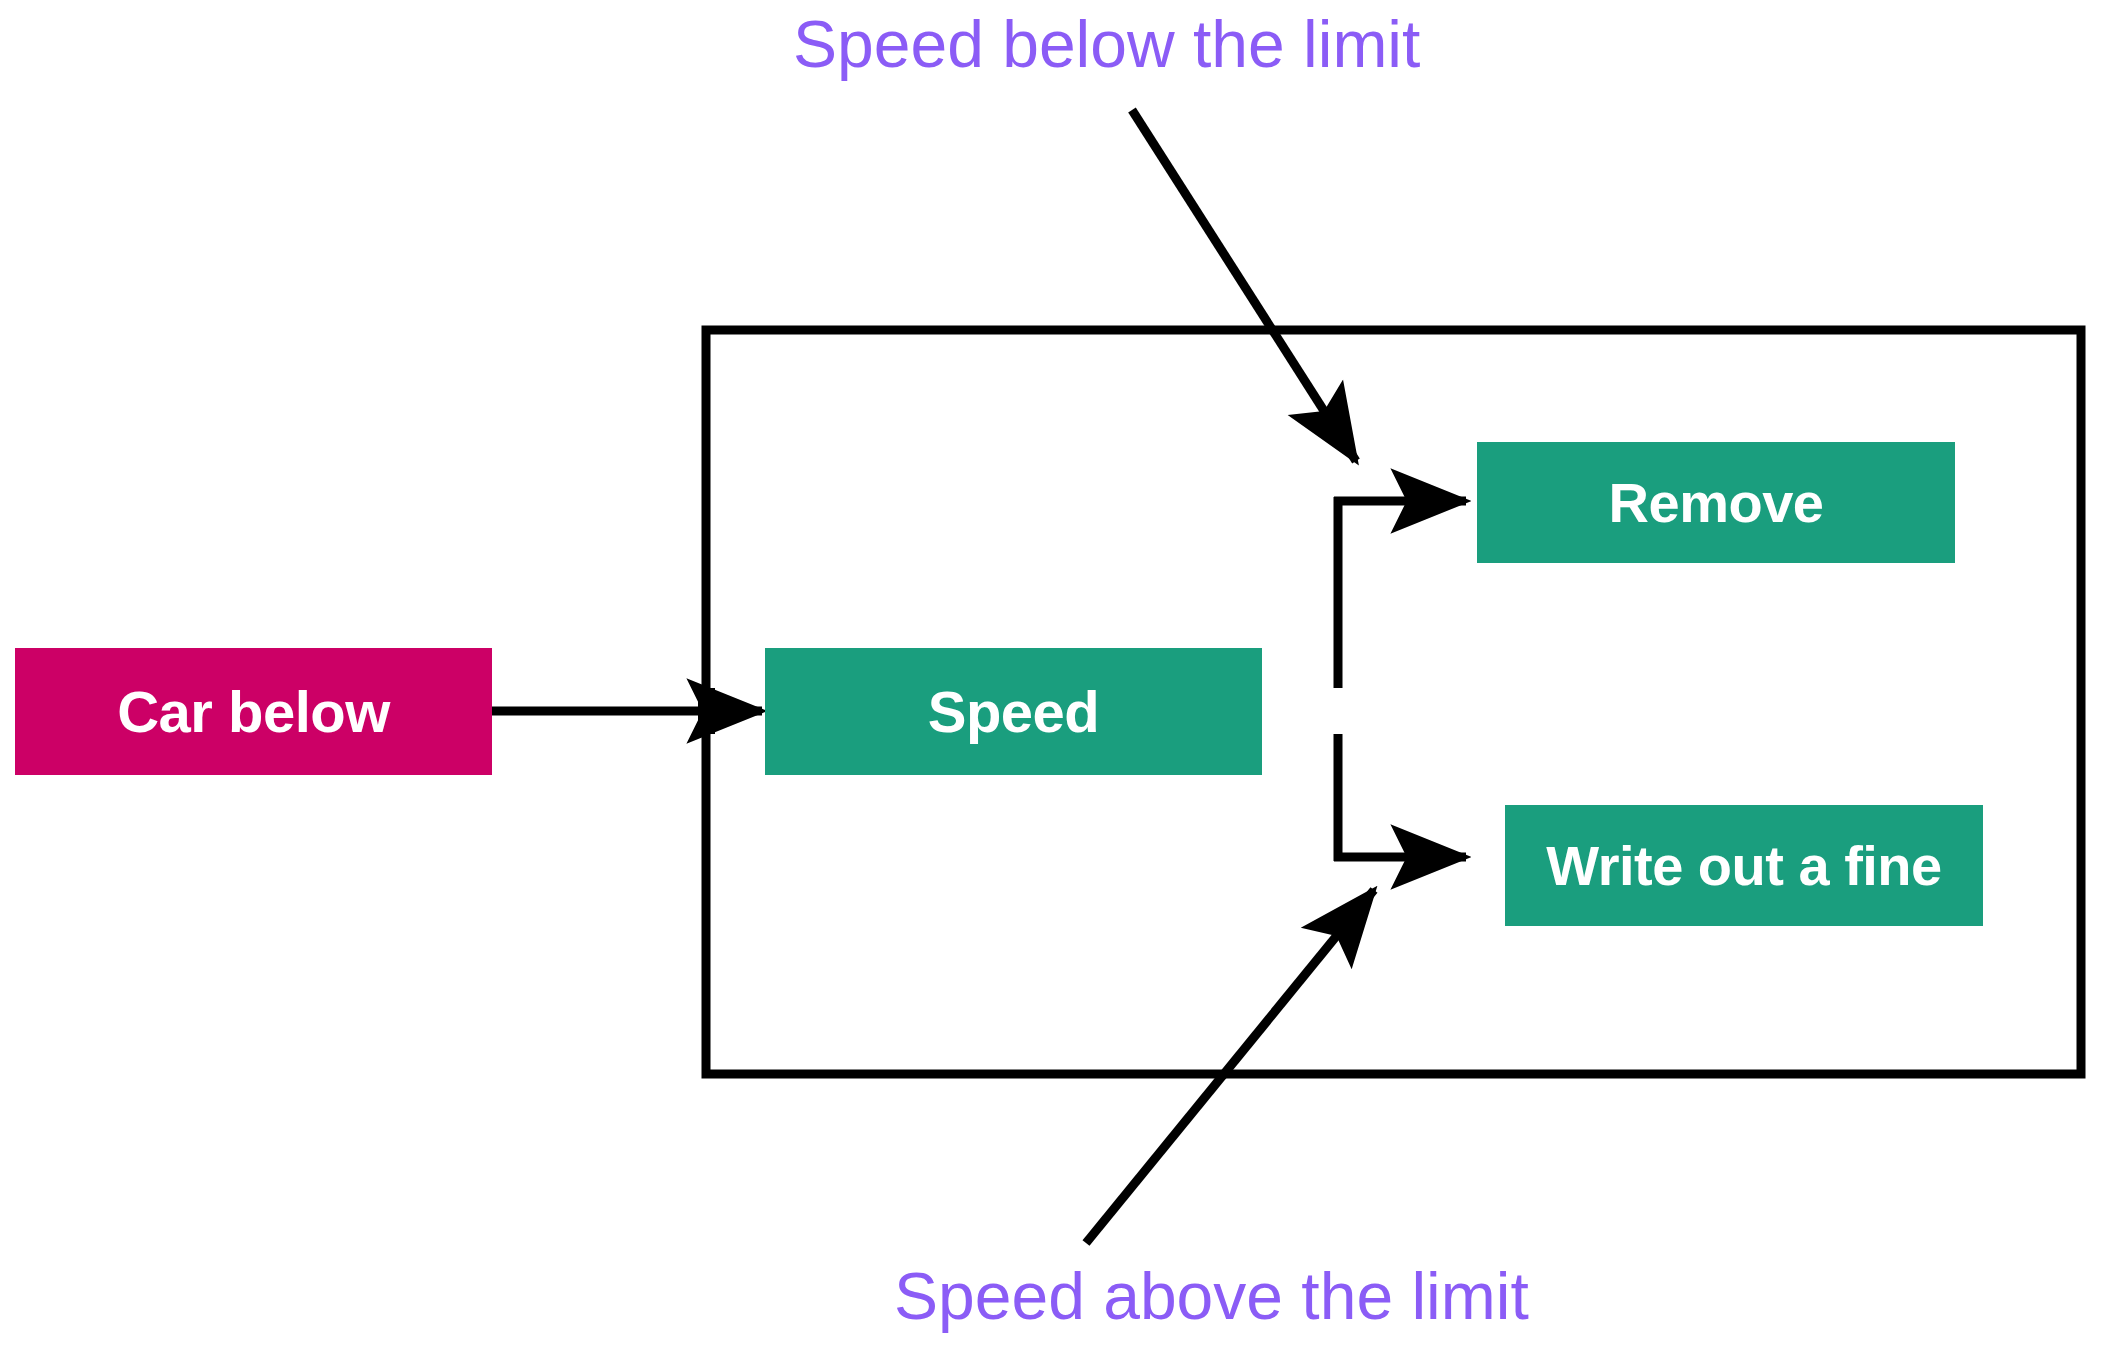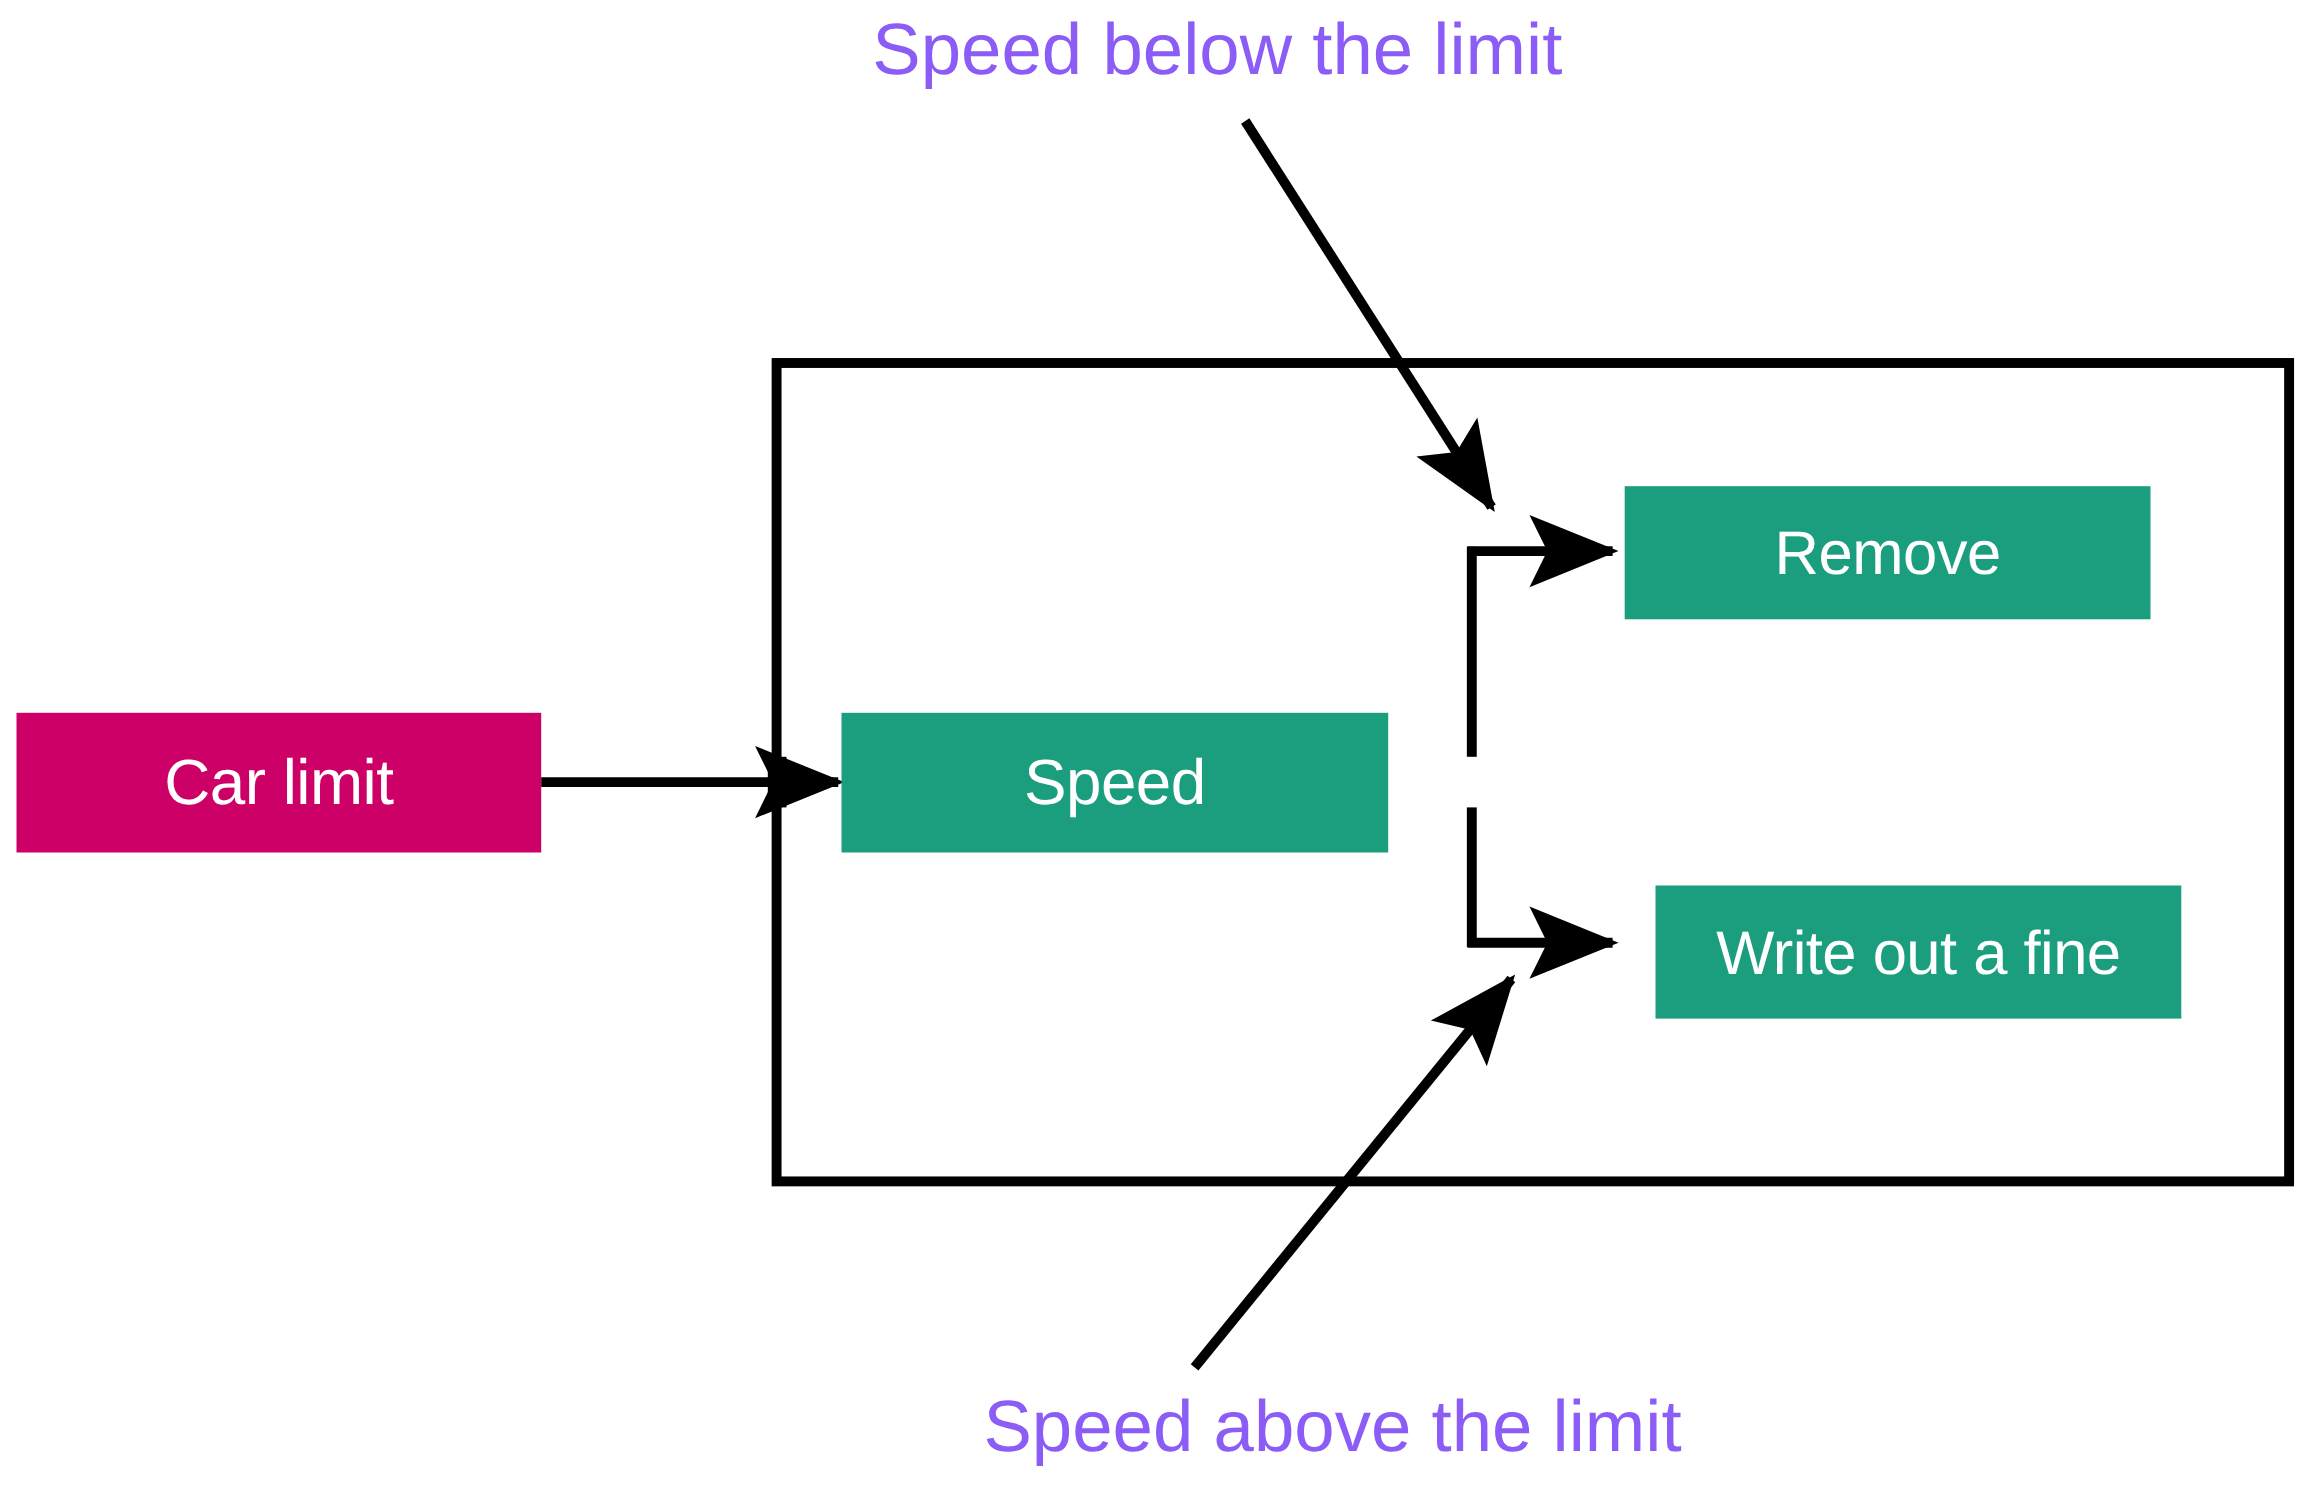--- a/index.html
+++ b/index.html
@@ -25,21 +25,21 @@
     width: 2112px;
     height: 1372px;
   }
   .node-label {
     position: absolute;
     display: flex;
     align-items: center;
     justify-content: center;
     color: #ffffff;
     font-family: "Liberation Sans", sans-serif;
-    font-weight: 400;
+    font-weight: 700;
     letter-spacing: -0.5px;
     white-space: nowrap;
     z-index: 3;
     pointer-events: auto;
   }
   .annotation {
     position: absolute;
     color: #8b5cf6;
     font-family: "Liberation Sans", sans-serif;
     font-weight: 400;
@@ -81,21 +81,21 @@
     <line x1="1086" y1="1243" x2="1374" y2="890" stroke="#000000" stroke-width="9" marker-end="url(#arrowhead-thin)"></line>
   </svg>
 
   <svg id="overlay-svg" style="position:absolute;left:0;top:0;width:2112px;height:1372px;z-index:2;" viewBox="0 0 2112 1372" xmlns="http://www.w3.org/2000/svg">
     <rect x="492" y="688" width="985" height="46" fill="#ffffff"></rect>
     <rect x="698" y="688" width="17" height="46" fill="#000000"></rect>
     <line x1="492" y1="711" x2="762" y2="711" stroke="#000000" stroke-width="9" marker-end="url(#arrowhead)"></line>
   </svg>
 
   <div class="node-label" style="left:15px; top:648px; width:477px; height:127px; background:#cc0066; font-size:58px;">
-    <span>Car limit</span>
+    <span>Car below</span>
   </div>
 
   <div class="node-label" style="left:765px; top:648px; width:497px; height:127px; background:#1a9e7e; font-size:58px;">
     <span>Speed</span>
   </div>
 
   <div class="node-label" style="left:1477px; top:442px; width:478px; height:121px; background:#1a9e7e; font-size:56px;">
     <span>Remove</span>
   </div>
 

